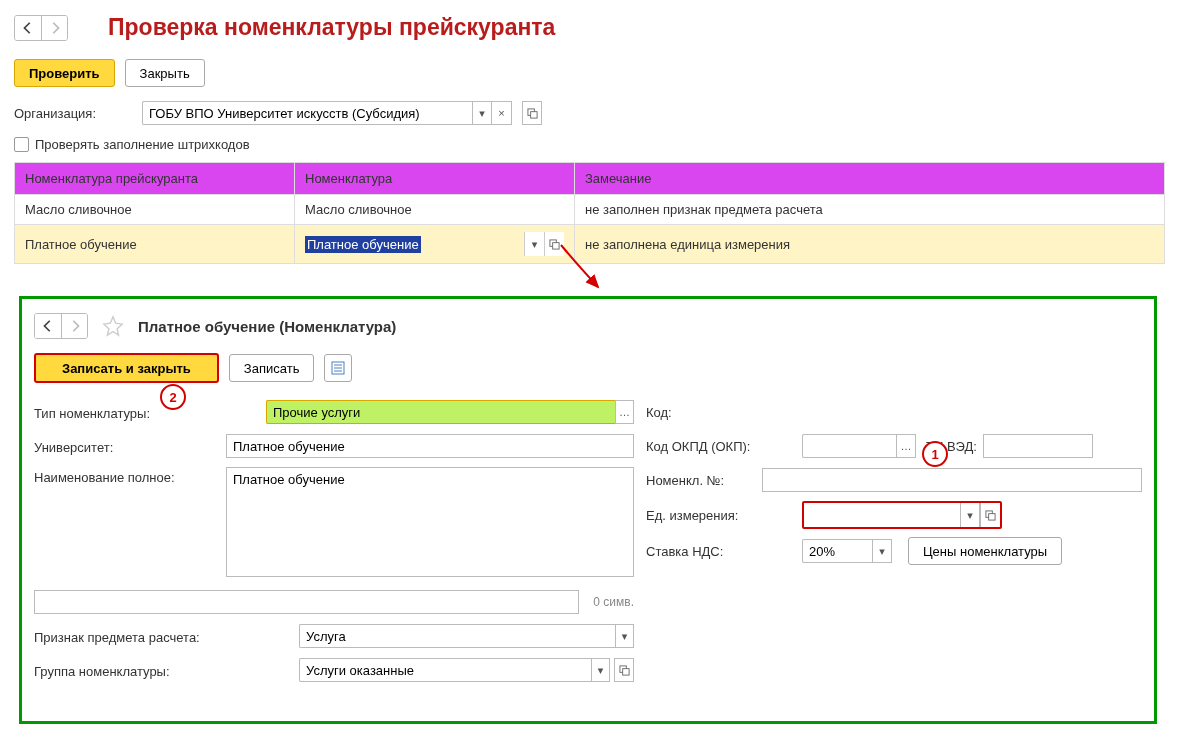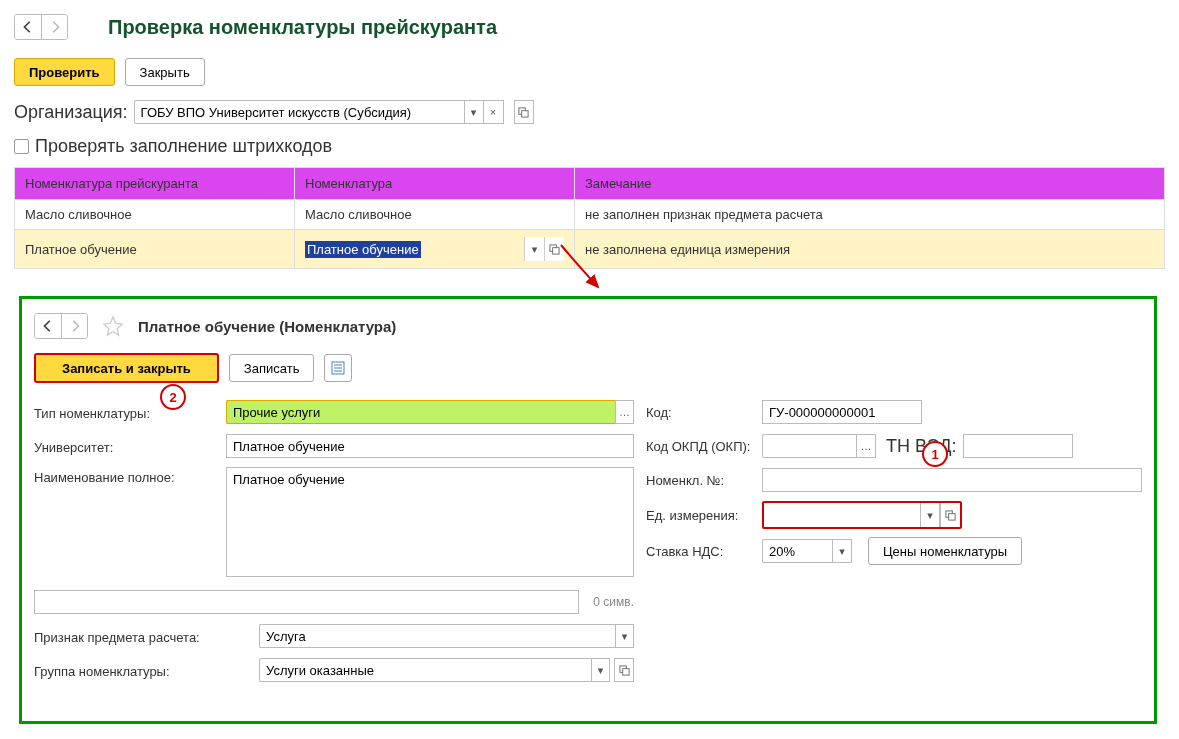--- a/index.html
+++ b/index.html
@@ -3,28 +3,28 @@
 <meta charset="utf-8">
 <style>
   * { box-sizing: border-box; }
   html, body { margin: 0; padding: 0; font-family: Arial, sans-serif; font-size: 13px; color: #333; background: #fff; }
   .page { width: 1179px; height: 739px; position: relative; padding: 14px; }
   .nav-arrows { display: inline-flex; border: 1px solid #bbb; border-radius: 3px; overflow: hidden; vertical-align: middle; }
   .nav-arrow { width: 26px; height: 24px; display: flex; align-items: center; justify-content: center; background: #fff; cursor: pointer; }
   .nav-arrow + .nav-arrow { border-left: 1px solid #bbb; }
   .arrow-svg { width: 14px; height: 14px; }
   .top-title-row { display: flex; align-items: center; gap: 40px; margin-bottom: 18px; }
-  .top-title { font-size: 20px; font-weight: bold; color: #14532d; }
+  .top-title { font-size: 23px; font-weight: bold; color: #b91c1c; }
   .top-buttons-row { display: flex; align-items: center; gap: 10px; margin-bottom: 14px; }
   .btn { height: 28px; padding: 0 14px; border: 1px solid #a9a9a9; border-radius: 3px; background: #fff; cursor: pointer; font-size: 13px; display: inline-flex; align-items: center; justify-content: center; }
   .btn-yellow { background: #ffd93d; border-color: #d9a800; font-weight: bold; }
   .org-row { display: flex; align-items: center; gap: 6px; margin-bottom: 12px; }
-  .label { font-size: 18px; color: #333; }
+  .label { font-size: 13px; color: #333; }
   .field-input { height: 24px; border: 1px solid #bbb; padding: 0 6px; font-size: 13px; background: #fff; }
-  .field-group { display: inline-flex; }
+  .field-group { display: inline-flex; margin-left: 40px; }
   .field-group .field-input { border-right: none; border-radius: 2px 0 0 2px; }
   .mini-btn { width: 20px; height: 24px; border: 1px solid #bbb; background: #fff; display: flex; align-items: center; justify-content: center; cursor: pointer; font-size: 11px; color: #555; }
   .mini-btn + .mini-btn { border-left: none; }
   .mini-btn.sep { margin-left: 4px; }
   .check-row { display: flex; align-items: center; gap: 6px; margin-bottom: 10px; }
   .chk { width: 15px; height: 15px; border: 1px solid #999; border-radius: 2px; background: #fff; cursor: pointer; }
   .table { width: 100%; border: 1px solid #ddd; border-collapse: collapse; }
   .table th { background: #d946ef; border: 1px solid #ddd; padding: 8px 10px; text-align: left; font-weight: normal; font-size: 13px; color: #333; }
   .table td { border: 1px solid #ddd; padding: 7px 10px; font-size: 13px; background: #fff; vertical-align: middle; }
   .table tr.sel td { background: #fff4c6; }
@@ -215,21 +215,20 @@
                 <rect x="1" y="1" width="7" height="7" fill="none" stroke="#666"></rect>
                 <rect x="4" y="4" width="7" height="7" fill="#fff" stroke="#666"></rect>
               </svg>
         </div>
       </div>
     </div>
 
     <div class="col-right">
       <div class="form-row">
         <div class="form-label-r">Код:</div>
-        <input class="field-input w-sm" value="ГУ-000000000001" style="">
       </div>
       <div class="form-row">
         <div class="form-label-r">Код ОКПД (ОКП):</div>
         <div class="field-group">
           <input class="field-input" style="width: 94px;">
           <div class="mini-btn">…</div>
         </div>
         <span class="label" style="margin:0 6px 0 10px">ТН ВЭД:</span>
         <input class="field-input" style="width: 110px;">
       </div>

